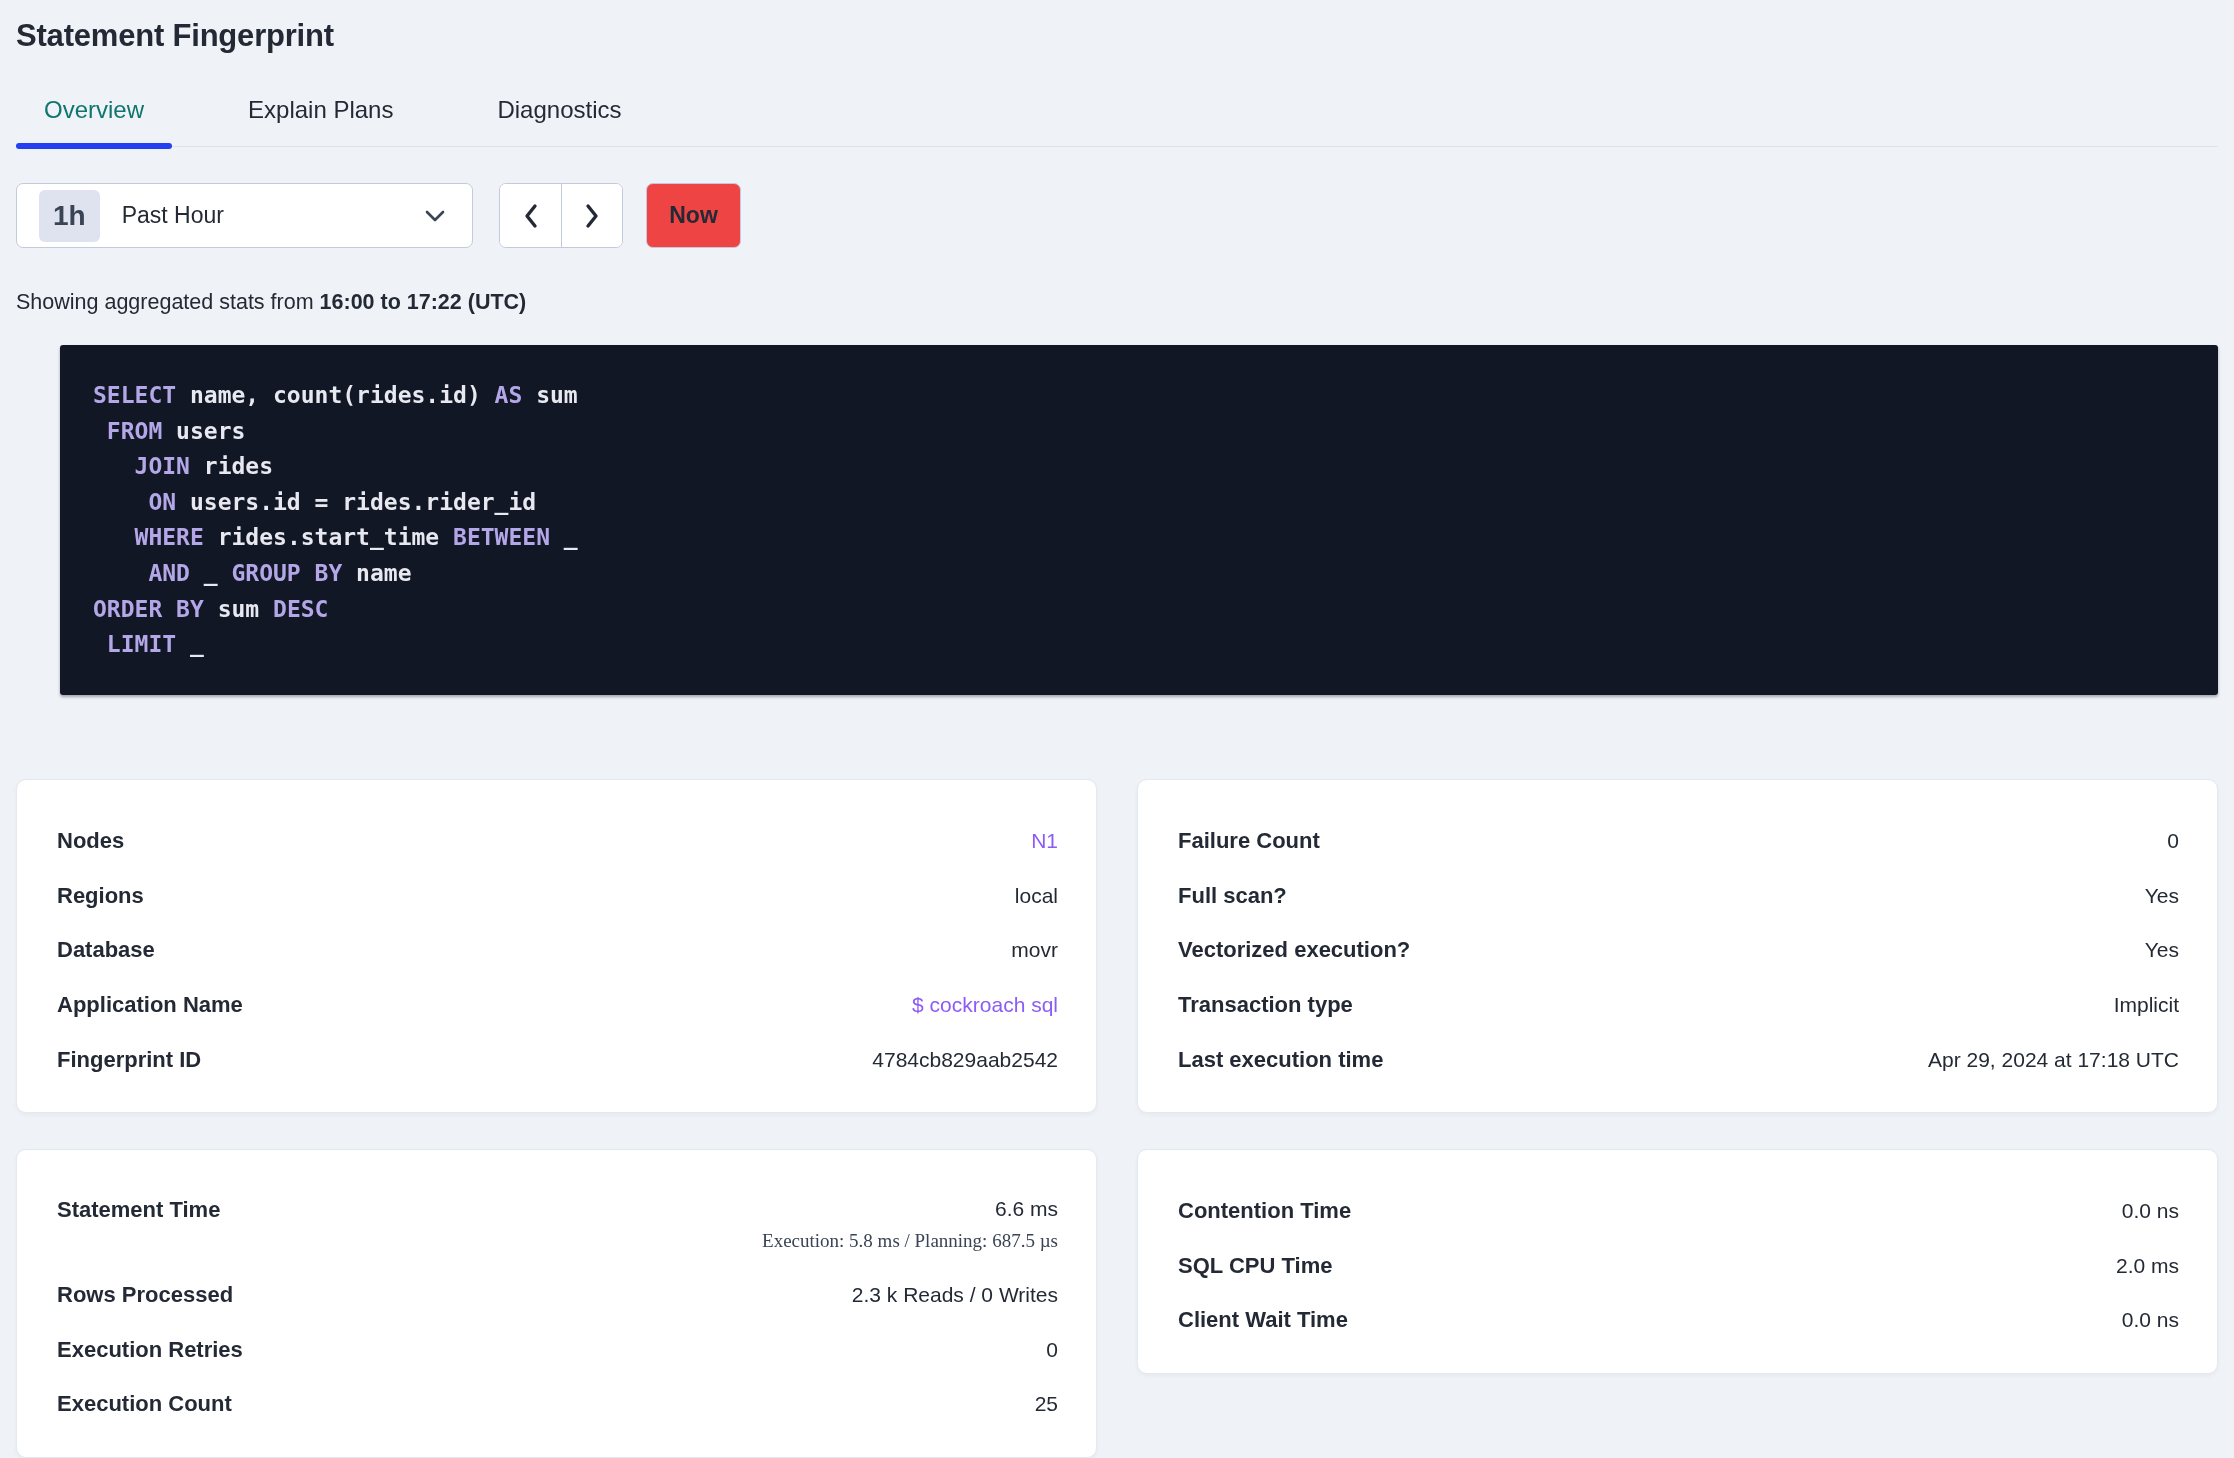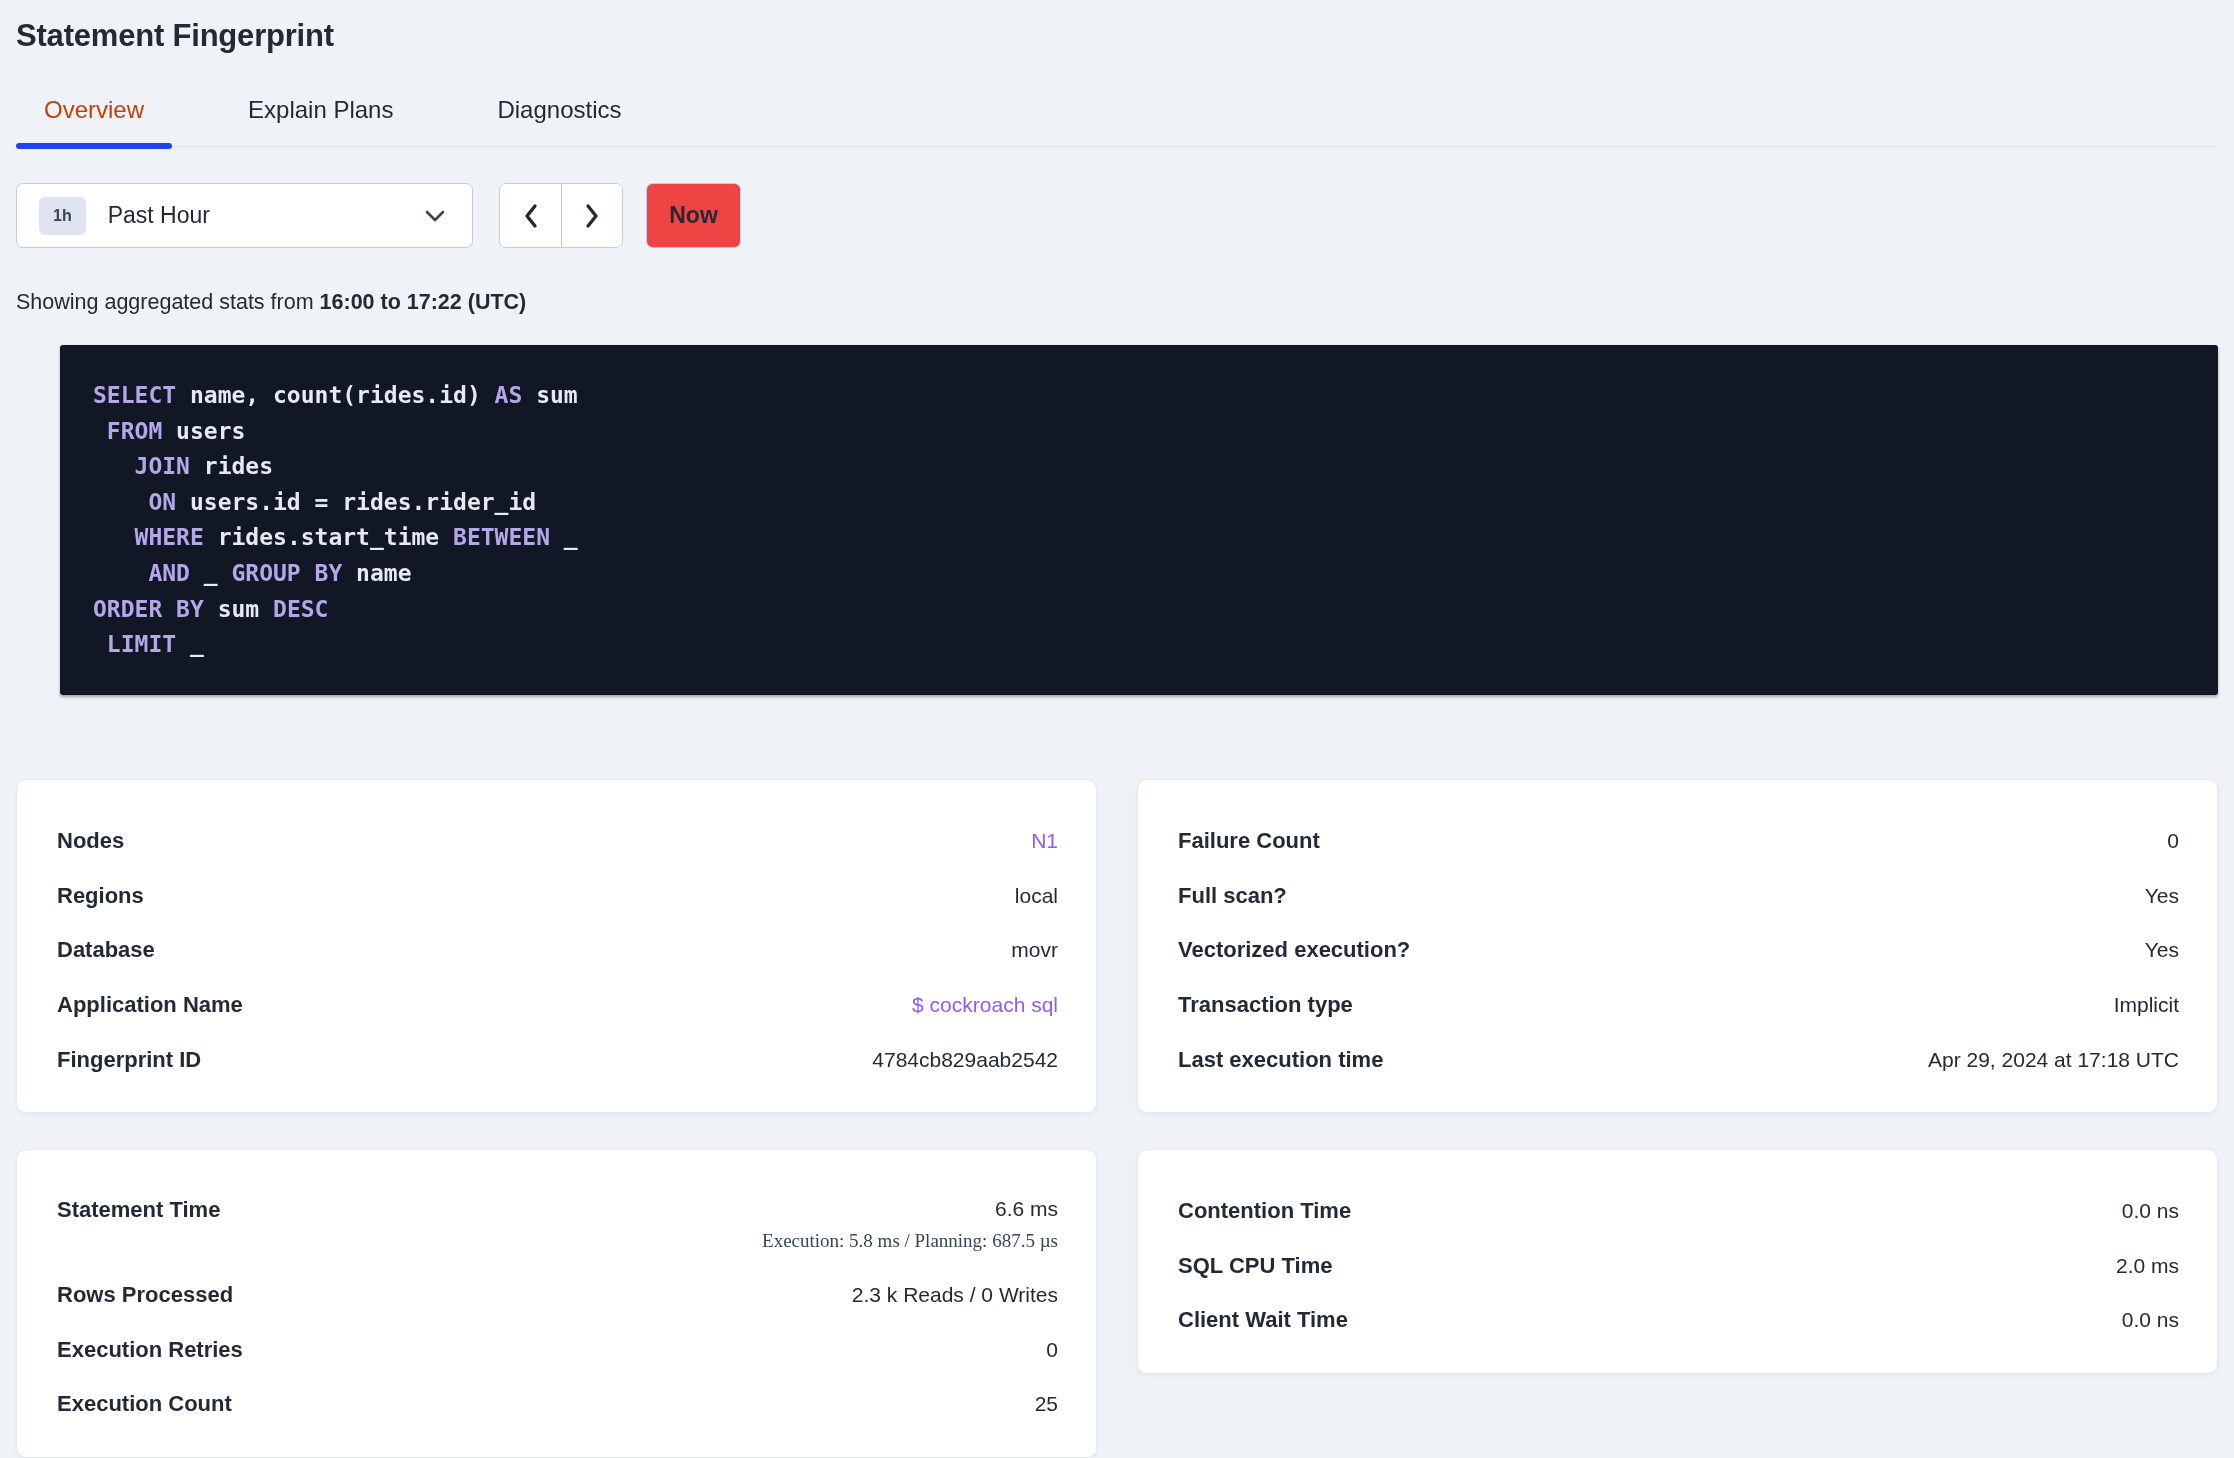--- a/index.html
+++ b/index.html
@@ -25,39 +25,39 @@
     display: flex; margin-top: 42px;
     border-bottom: 1px solid #dde3ea;
   }
   .tab {
     position: relative;
     font-size: 24px; color: #242a35;
     padding: 0 28px 22px 28px;
     margin-right: 48px;
     cursor: pointer;
   }
-  .tab.active { color: #c2410c; }
+  .tab.active { color: #0f766e; }
   .tab.active::after {
     content: ""; position: absolute; left: 0; right: 0; bottom: -3px;
     height: 6px; background: #2341f0; border-radius: 3px;
   }
 
   
   .controls {
     display: flex; align-items: stretch;
     margin-top: 36px; height: 65px;
   }
   .dropdown {
     width: 457px; display: flex; align-items: center;
     background: #fff; border: 1px solid #c3cadb; border-radius: 7px;
     padding: 0 26px 0 22px; cursor: pointer;
   }
   .preset-badge {
     background: #dfe3f0; color: #394455;
-    font-size: 16px; font-weight: 700;
+    font-size: 28px; font-weight: 700;
     padding: 10px 14px; border-radius: 6px;
   }
   .dropdown-label { margin-left: 22px; font-size: 23px; flex: 1; }
   .btn-group {
     display: flex; margin-left: 26px;
     background: #fff; border: 1px solid #c3cadb; border-radius: 7px;
     overflow: hidden;
   }
   .nav-btn {
     width: 61px; display: flex; align-items: center; justify-content: center;

